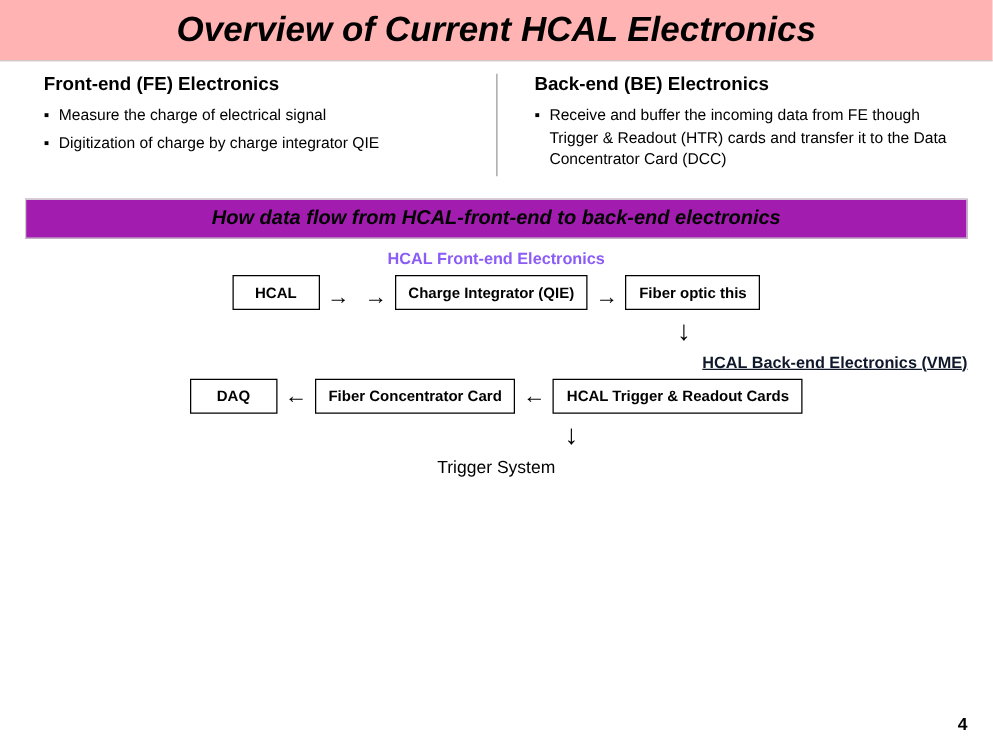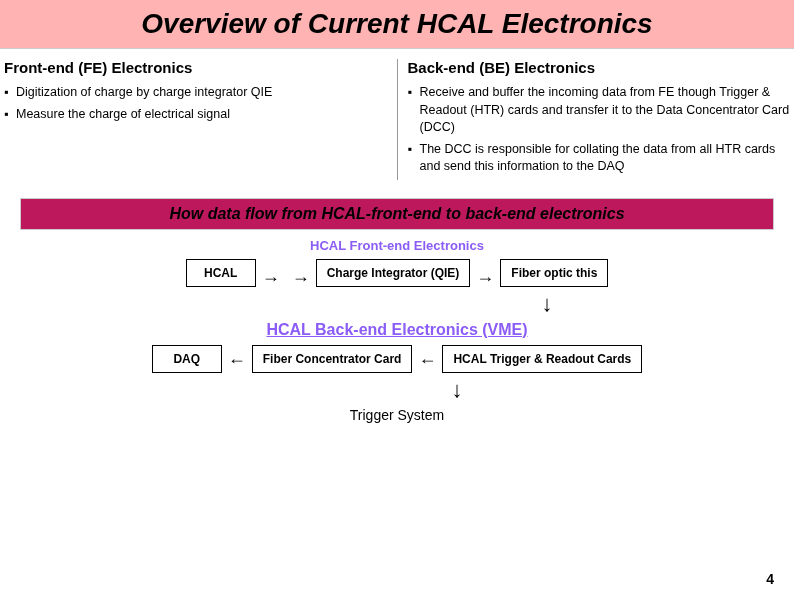--- a/index.html
+++ b/index.html
@@ -26,21 +26,22 @@
       font-style: italic;
       font-weight: bold;
       font-size: 28px;
       color: #000;
       border-bottom: 1px solid #ccc;
     }
 
     .content {
       display: flex;
       flex-direction: row;
-      padding: 10px 4px;
+      padding: 10px 35px;
+      gap: 20px;
     }
 
     .fe-section, .be-section {
       flex: 1;
     }
 
     .section-title {
       font-weight: bold;
       font-size: 15px;
       margin-bottom: 8px;
@@ -59,21 +60,21 @@
       line-height: 1.4;
     }
 
     .bullet-list li::before {
       content: '▪';
       position: absolute;
       left: 0;
     }
 
     .flow-banner {
-      background: #be185d;
+      background: #a21caf;
       border: 1px solid #ccc;
       text-align: center;
       font-style: italic;
       font-weight: bold;
       font-size: 16px;
       color: #000;
       padding: 6px 10px;
       margin: 8px 20px;
     }
 
@@ -93,26 +94,26 @@
 
     .diag-arrow {
       width: 30px;
       text-align: center;
       font-size: 18px;
       color: #000;
       flex-shrink: 0;
     }
 
     .be-label {
-      text-align: center;
-      font-weight: bold;
-      font-size: 16px;
+      text-align: right;
+      font-weight: bold;
+      font-size: 13px;
       margin-bottom: 6px;
       text-decoration: underline;
-      color: #8b5cf6;
+      color: #0f172a;
     }
 
     .fe-label {
       text-align: center;
       font-weight: bold;
       font-size: 13px;
       margin-bottom: 6px;
       color: #8b5cf6;
     }
 
@@ -155,30 +156,29 @@
 <div class="page">
 
   <div class="title-bar">
     <span>Overview of Current HCAL Electronics</span>
   </div>
 
   <div class="content">
     <div class="fe-section">
       <div class="section-title">Front-end (FE) Electronics</div>
       <ul class="bullet-list">
+        <li>Measure the charge of electrical signal</li>
         <li>Digitization of charge  by charge integrator QIE</li>
-        <li>Measure the charge of electrical signal</li>
       </ul>
     </div>
     <div class="divider"></div>
     <div class="be-section">
       <div class="section-title">Back-end (BE) Electronics</div>
       <ul class="bullet-list">
         <li>Receive and buffer the incoming data from FE though Trigger &amp; Readout (HTR) cards and transfer it to the Data Concentrator  Card (DCC)</li>
-        <li>The DCC is responsible for collating the data from all HTR cards and send this information to the DAQ</li>
       </ul>
     </div>
   </div>
 
   <div class="flow-banner">How data flow from HCAL-front-end to back-end electronics</div>
 
   <div class="diagram-section">
 
     <div class="fe-label">HCAL Front-end Electronics</div>
     <div class="fe-row">

